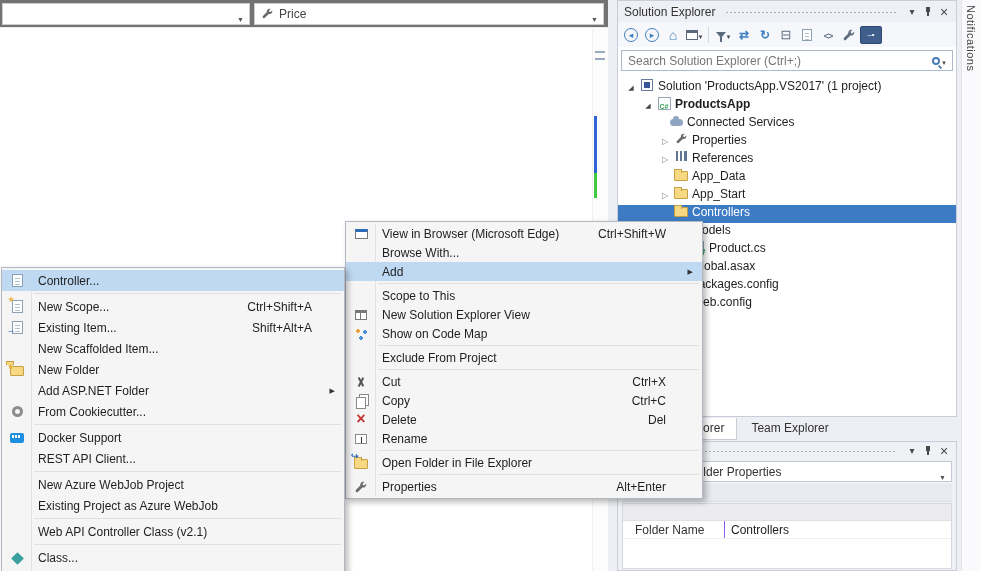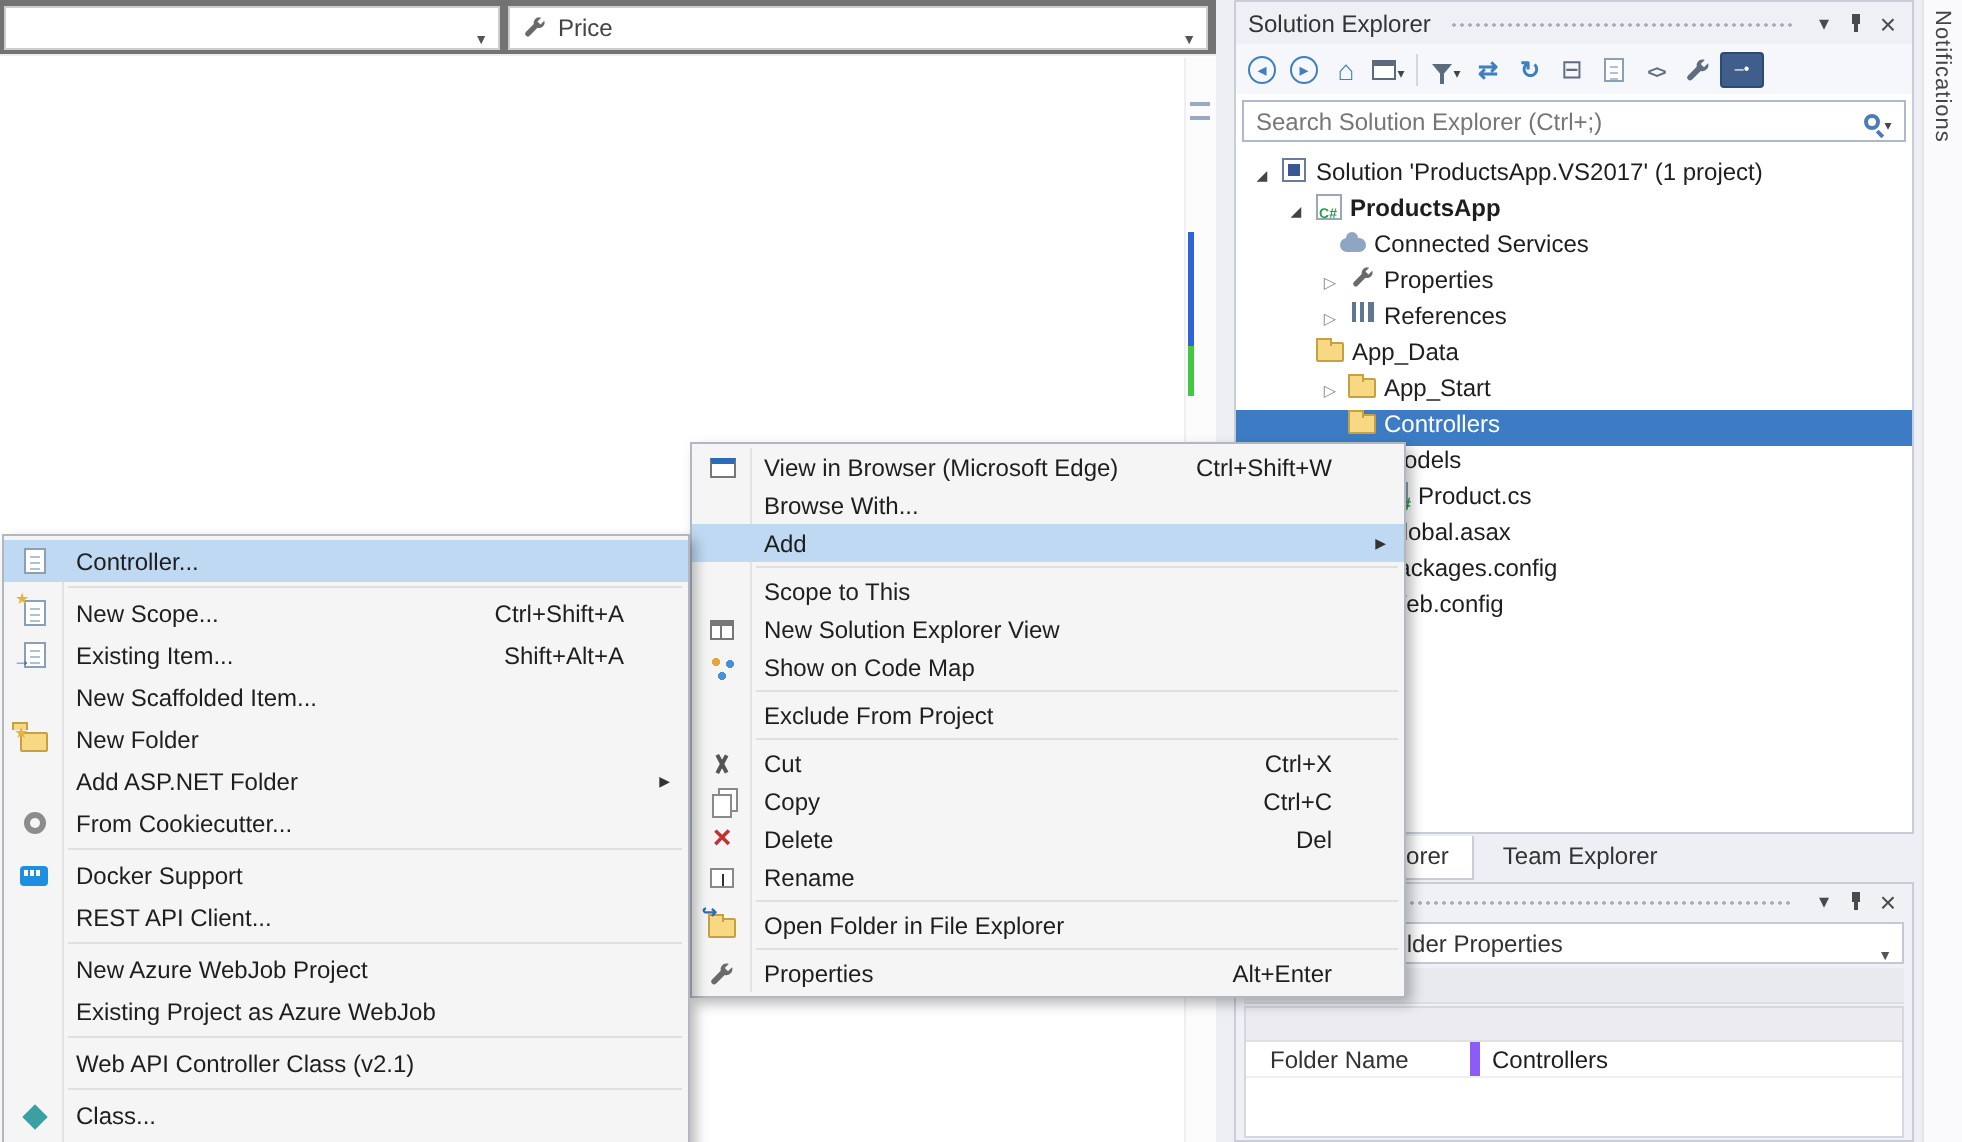--- a/index.html
+++ b/index.html
@@ -112,21 +112,21 @@
   .tab.active{background:#fff;border:1px solid #C9CDD8;border-top:none}
 
   
   .props{position:absolute;left:617px;top:441px;width:340px;height:130px;background:#F0F1F5;border:1px solid #C9CDD8}
   .props-title{height:17px;display:flex;align-items:center;padding:0 4px}
   .props-combo{margin:2px 4px;height:21px;background:#fff;border:1px solid #C2C8D4;display:flex;align-items:center;padding-left:5px;position:relative;color:#333}
   .props-toolbar{height:18px;margin:1px 4px;background:#E9EAEF;border-bottom:1px solid #DADDE4}
   .pgrid{margin:0 4px;background:#fff;border:1px solid #D5D8E0;height:66px}
   .pg-cat{height:17px;background:#ECECF0;border-bottom:1px solid #E0E0E0}
   .pg-row{height:18px;display:flex;border-bottom:1px solid #EFEFEF}
-  .pg-name{width:117px;padding-left:12px;border-right:5px solid #8b5cf6;line-height:18px;color:#333}
+  .pg-name{width:102px;padding-left:12px;border-right:1px solid #8b5cf6;line-height:18px;color:#333}
   .pg-val{padding-left:6px;line-height:18px}
 
   
   .notif{position:absolute;left:961px;top:0;width:20px;height:571px;background:#FAFAFC;border-left:1px solid #E3E3E8}
   .vtext{writing-mode:vertical-rl;font-size:11px;color:#444;padding-top:5px;margin-left:3px;letter-spacing:.5px}
 
   
   .menu{position:absolute;background:#F5F5F5;border:1px solid #B3B7C2;box-shadow:3px 3px 6px rgba(0,0,0,.28);padding:2px 0}
   .menu::before{content:"";position:absolute;left:29px;top:2px;bottom:2px;width:1px;background:#E2E2E2}
   .cmenu{left:345px;top:221px;width:358px;z-index:40}
@@ -258,21 +258,21 @@
         </span>
       <span class="tl">Properties</span>
     </div>
     <div class="trow" style="padding-left:40px">
       <span class="tw col"></span>
       <span class="ti">
           <span class="refi"></span>
         </span>
       <span class="tl">References</span>
     </div>
-    <div class="trow" style="padding-left:24px">
+    <div class="trow" style="padding-left:40px">
       <span class="tw"></span>
       <span class="ti">
           <span class="folder"></span>
         </span>
       <span class="tl">App_Data</span>
     </div>
     <div class="trow" style="padding-left:40px">
       <span class="tw col"></span>
       <span class="ti">
           <span class="folder"></span>

